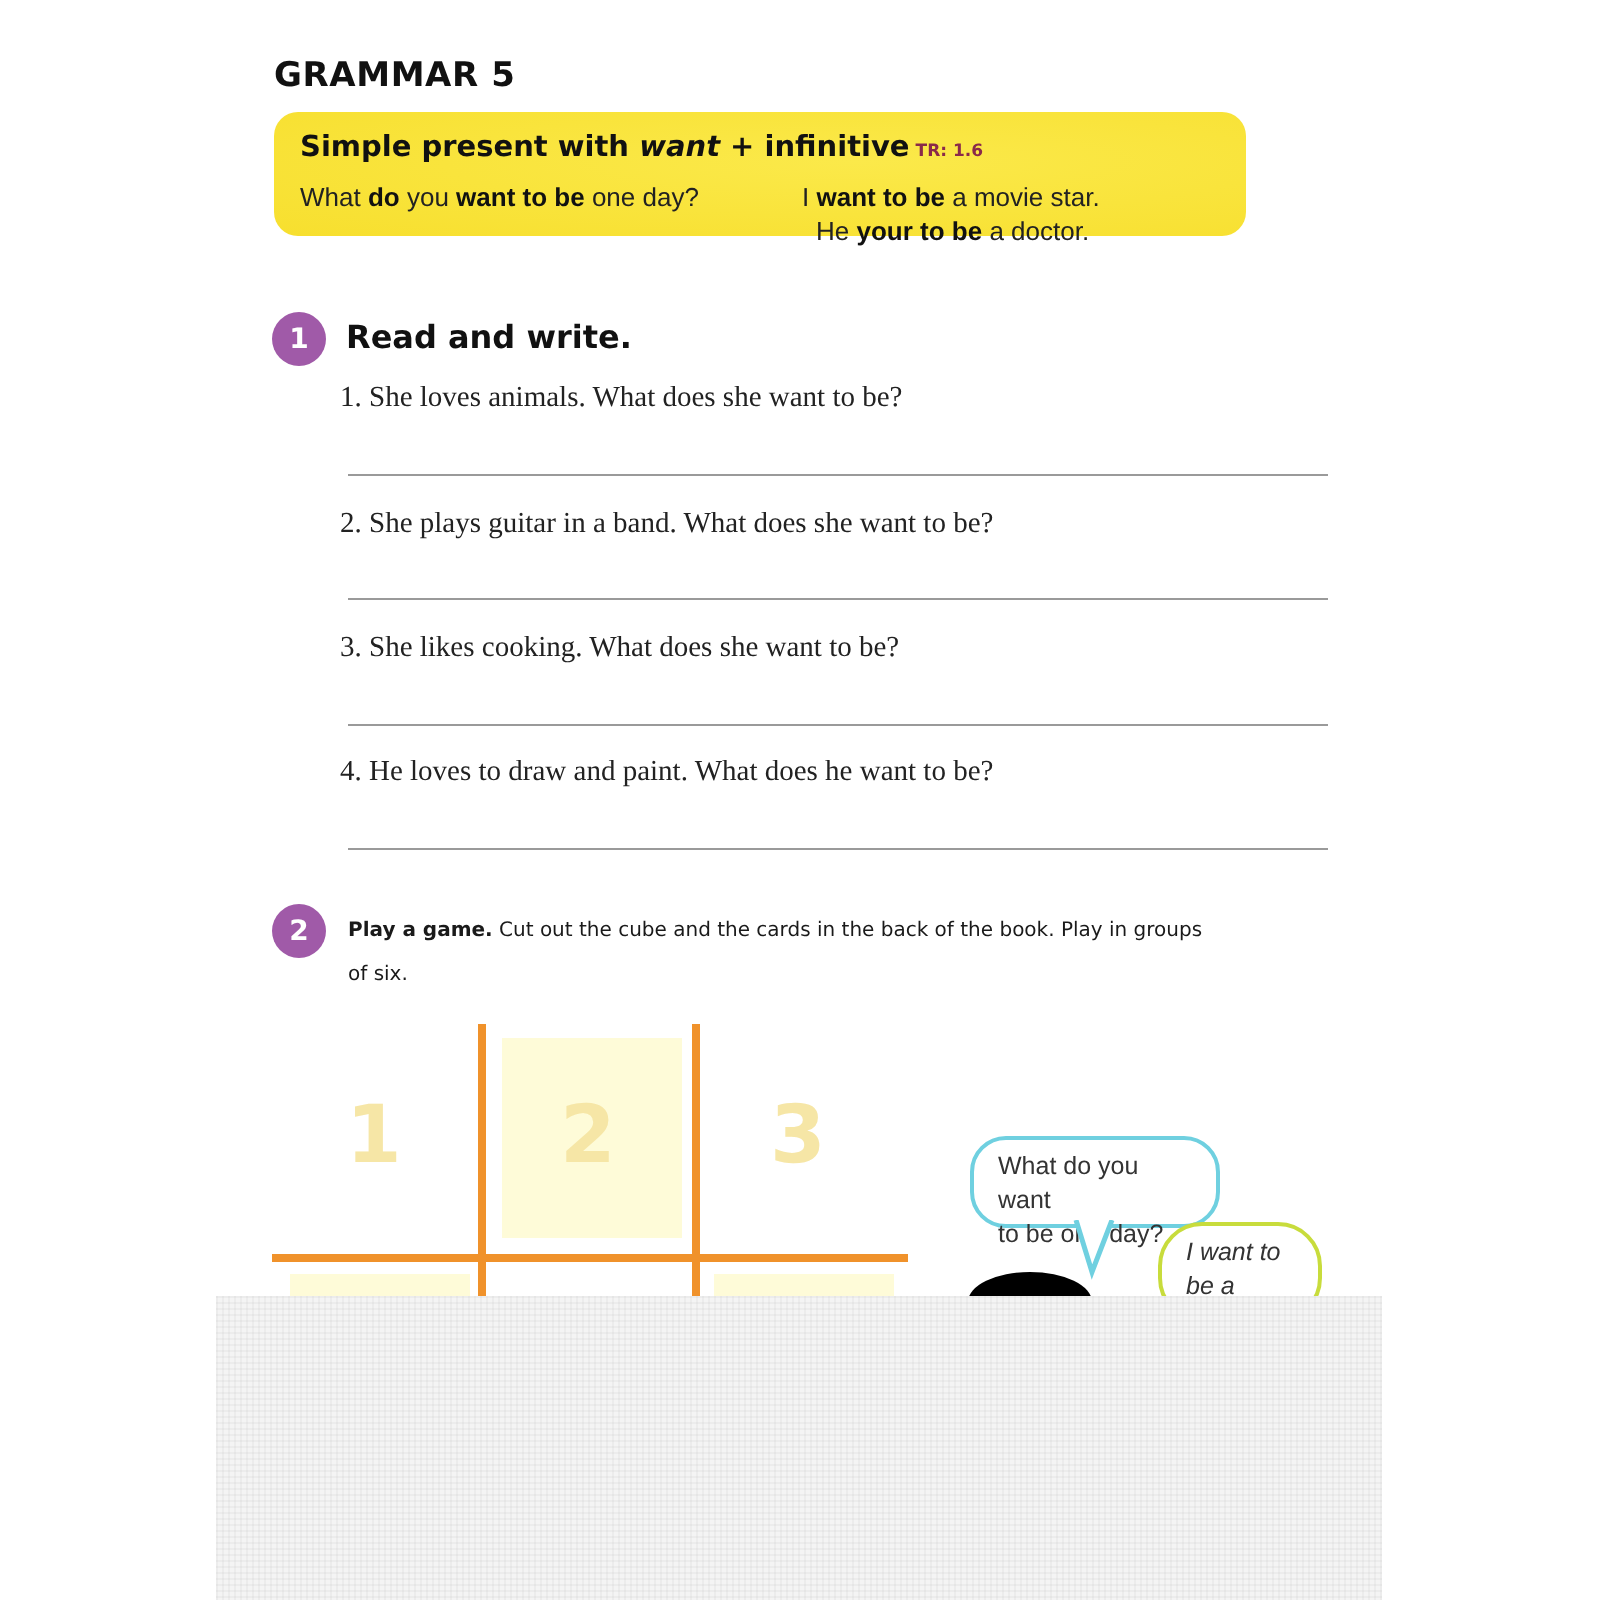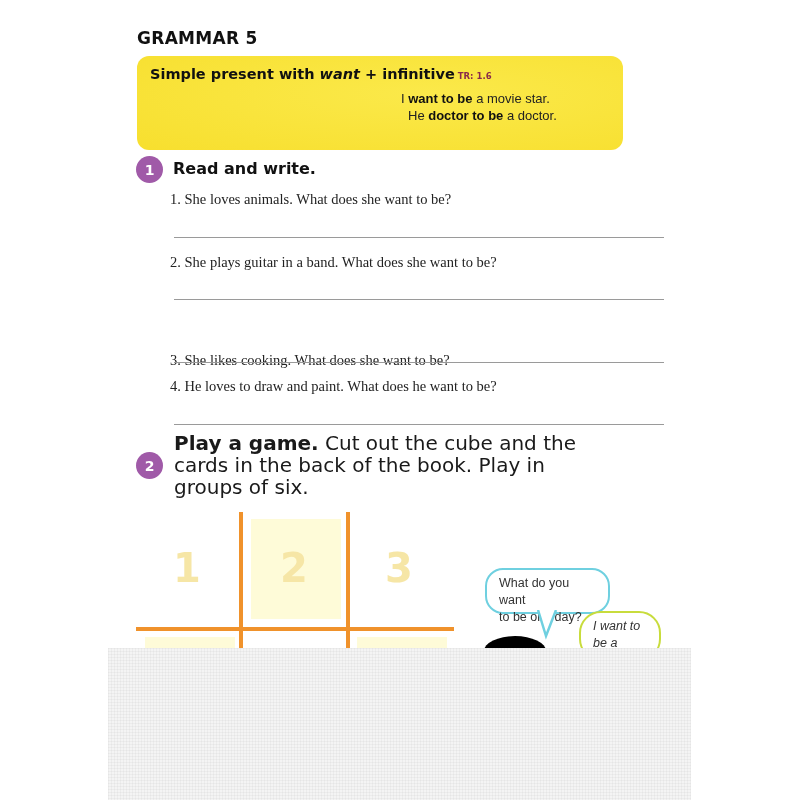--- a/index.html
+++ b/index.html
@@ -4,40 +4,40 @@
   <style>
     * { box-sizing: border-box; margin: 0; padding: 0; }
     html, body { width: 800px; height: 800px; background: #ffffff; overflow: hidden; }
     body { position: relative; font-family: "DejaVu Sans", "Liberation Sans", sans-serif; color: #1a1a1a; }
 
     .grammar-title {
       position: absolute; left: 137px; top: 28px;
       font-family: "DejaVu Sans", sans-serif; font-weight: bold; font-size: 17px; letter-spacing: 0.3px; color: #111;
     }
     .grammar-box {
-      position: absolute; left: 137px; top: 56px; width: 486px; height: 94px;
+      position: absolute; left: 137px; top: 56px; width: 486px; height: 62px;
       background: #f9e43a; border-radius: 12px;
       background-image: radial-gradient(ellipse at 60% 40%, #fbe94a 0%, #f7df2e 100%);
     }
     .gb-heading {
       position: absolute; left: 13px; top: 10px; font-size: 14.5px; font-weight: bold; color: #111; white-space: nowrap;
     }
     .gb-heading .it { font-style: italic; }
     .gb-heading .tr { font-size: 8.5px; color: #8a2a4a; font-weight: bold; margin-left: 3px; }
     .gb-line { position: absolute; font-size: 13px; color: #222; white-space: nowrap; font-family: "Liberation Sans", sans-serif; }
     .gb-line b { font-weight: bold; color: #111; }
 
     .num-circle {
       position: absolute; width: 27px; height: 27px; border-radius: 50%;
       background: #a05aa8; color: #fff; font-weight: bold; font-size: 14px;
       display: flex; align-items: center; justify-content: center;
       font-family: "DejaVu Sans", sans-serif;
     }
     .ex-title { position: absolute; font-size: 16px; font-weight: bold; color: #111; white-space: nowrap; }
-    .ex2-text { position: absolute; left: 174px; top: 432px; width: 430px; font-size: 20px; line-height: 22px; color: #1a1a1a; }
+    .ex2-text { position: absolute; left: 174px; top: 455px; width: 430px; font-size: 10px; line-height: 22px; color: #1a1a1a; }
     .ex2-text b { font-weight: bold; }
 
     .question {
       position: absolute; left: 170px; font-family: "Liberation Serif", "DejaVu Serif", serif; font-size: 14.5px; color: #222; white-space: nowrap;
     }
     .answer-line { position: absolute; left: 174px; width: 490px; height: 1px; background: #9a9a9a; }
 
     
     .grid-v { position: absolute; width: 4px; background: #f0922b; }
     .grid-h { position: absolute; height: 4px; background: #f0922b; }
@@ -68,38 +68,41 @@
 
 <div>
 
   <div class="grammar-title">GRAMMAR 5</div>
 
   <div class="grammar-box">
     <div class="gb-heading">
       <span>Simple present with </span><span class="it">want</span><span> + infinitive</span><span class="tr">TR: 1.6</span>
     </div>
 
+    <div class="gb-line" style="left:13px; top:35px;">
+      <span>What </span><b>do</b><span> you </span><b>want to be</b><span> one day?</span>
+    </div>
     <div class="gb-line" style="left:264px; top:35px;">
       <span>I </span><b>want to be</b><span> a movie star.</span>
     </div>
     <div class="gb-line" style="left:271px; top:52px;">
-      <span>He </span><b>doctor to be</b><span> a doctor.</span>
+      <span>He </span><b>your to be</b><span> a doctor.</span>
     </div>
   </div>
 
   <div class="num-circle" style="left:136px; top:156px;">1</div>
   <div class="ex-title" style="left:173px; top:159px;">Read and write.</div>
 
   <div class="question" style="top:191px;">1. She loves animals. What does she want to be?</div>
   <div class="answer-line" style="top:237px;"></div>
 
   <div class="question" style="top:254px;">2. She plays guitar in a band. What does she want to be?</div>
   <div class="answer-line" style="top:299px;"></div>
 
-  <div class="question" style="top:316px;margin-top:36px;">3. She likes cooking. What does she want to be?</div>
+  <div class="question" style="top:316px;">3. She likes cooking. What does she want to be?</div>
   <div class="answer-line" style="top:362px;"></div>
 
   <div class="question" style="top:378px;">4. He loves to draw and paint. What does he want to be?</div>
   <div class="answer-line" style="top:424px;"></div>
 
   <div class="num-circle" style="left:136px; top:452px;">2</div>
   <div class="ex2-text">
     <b>Play a game.</b><span> Cut out the cube and the cards in the back of the book. Play in groups of six.</span>
   </div>
 

